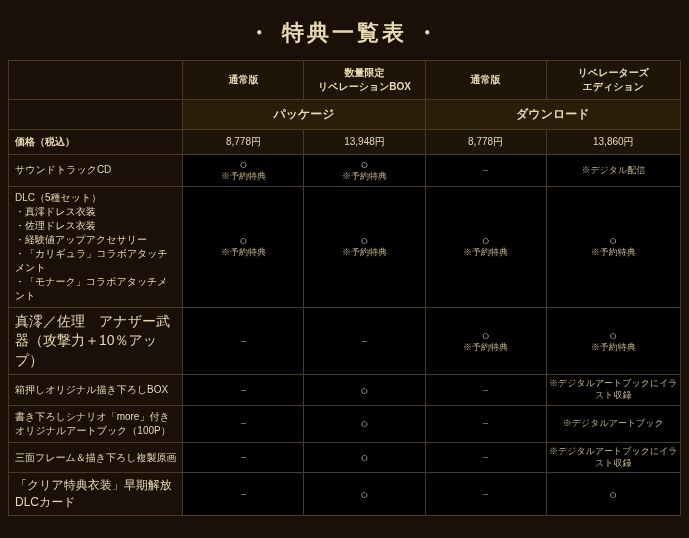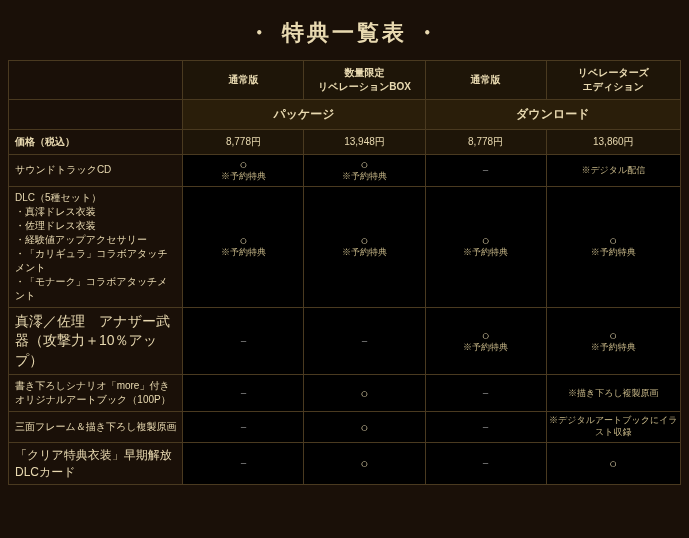--- a/index.html
+++ b/index.html
@@ -196,29 +196,40 @@
             <td class="data-cell"><span class="cell-dash">－</span></td>
             <td class="data-cell">
               <div class="cell-circle">○</div>
               <div class="cell-note">※予約特典</div>
             </td>
             <td class="data-cell">
               <div class="cell-circle">○</div>
               <div class="cell-note">※予約特典</div>
             </td>
           </tr>
+          <tr class="row-even">
+            <td class="row-label" style="white-space: pre-line; font-size: 10px; line-height: 1.4;">箱押しオリジナル描き下ろしBOX</td>
+            <td class="data-cell"><span class="cell-dash">－</span></td>
+            <td class="data-cell">
+              <div class="cell-circle">○</div>
+            </td>
+            <td class="data-cell"><span class="cell-dash">－</span></td>
+            <td class="data-cell">
+              <div class="cell-note">※デジタルアートブックにイラスト収録</div>
+            </td>
+          </tr>
           <tr class="row-odd">
             <td class="row-label" style="white-space: pre-line; font-size: 10px; line-height: 1.4;">書き下ろしシナリオ「more」付きオリジナルアートブック（100P）</td>
             <td class="data-cell"><span class="cell-dash">－</span></td>
             <td class="data-cell">
               <div class="cell-circle">○</div>
             </td>
             <td class="data-cell"><span class="cell-dash">－</span></td>
             <td class="data-cell">
-              <div class="cell-note">※描き下ろし複製原画</div>
+              <div class="cell-note">※デジタルアートブック</div>
             </td>
           </tr>
           <tr class="row-even">
             <td class="row-label" style="white-space: pre-line; font-size: 10px; line-height: 1.4;">三面フレーム＆描き下ろし複製原画</td>
             <td class="data-cell"><span class="cell-dash">－</span></td>
             <td class="data-cell">
               <div class="cell-circle">○</div>
             </td>
             <td class="data-cell"><span class="cell-dash">－</span></td>
             <td class="data-cell">

